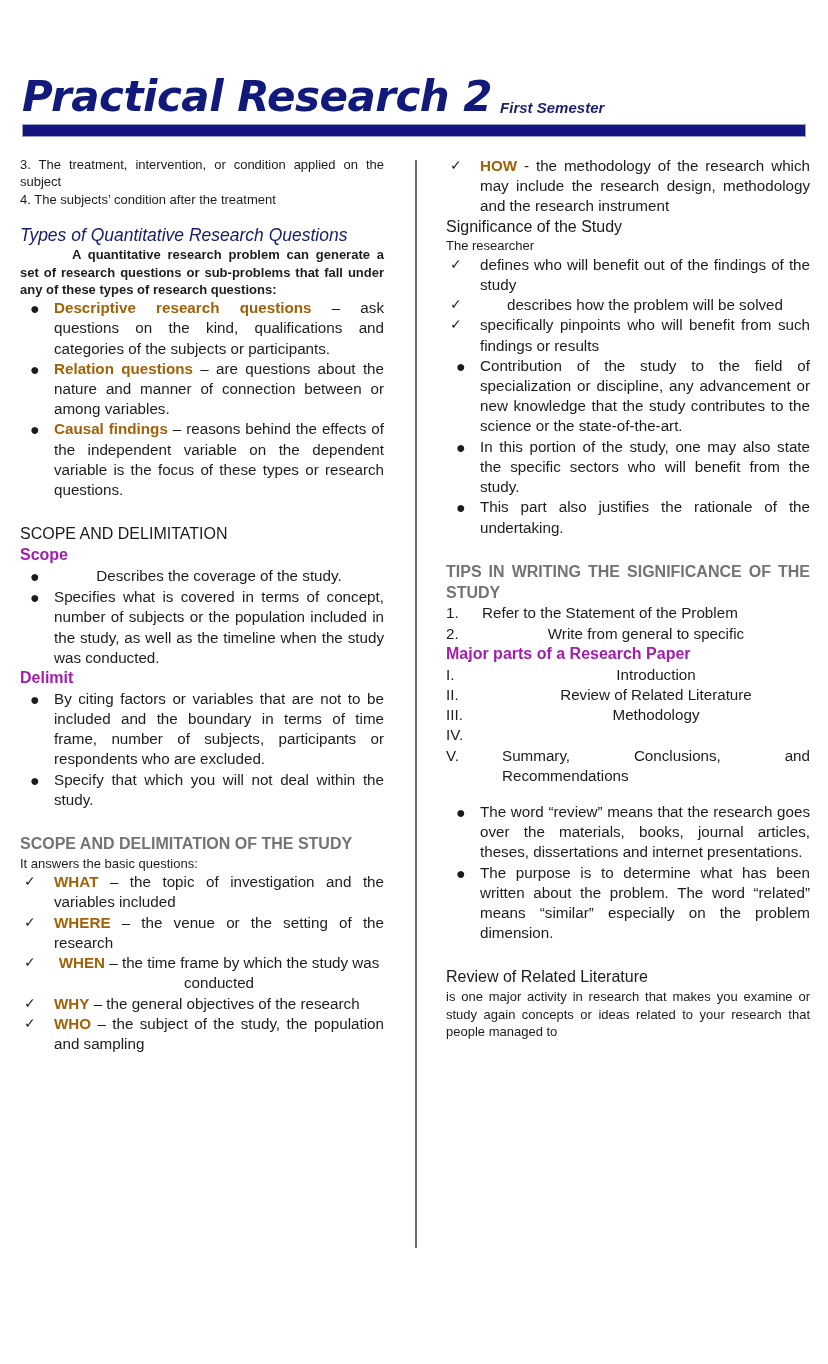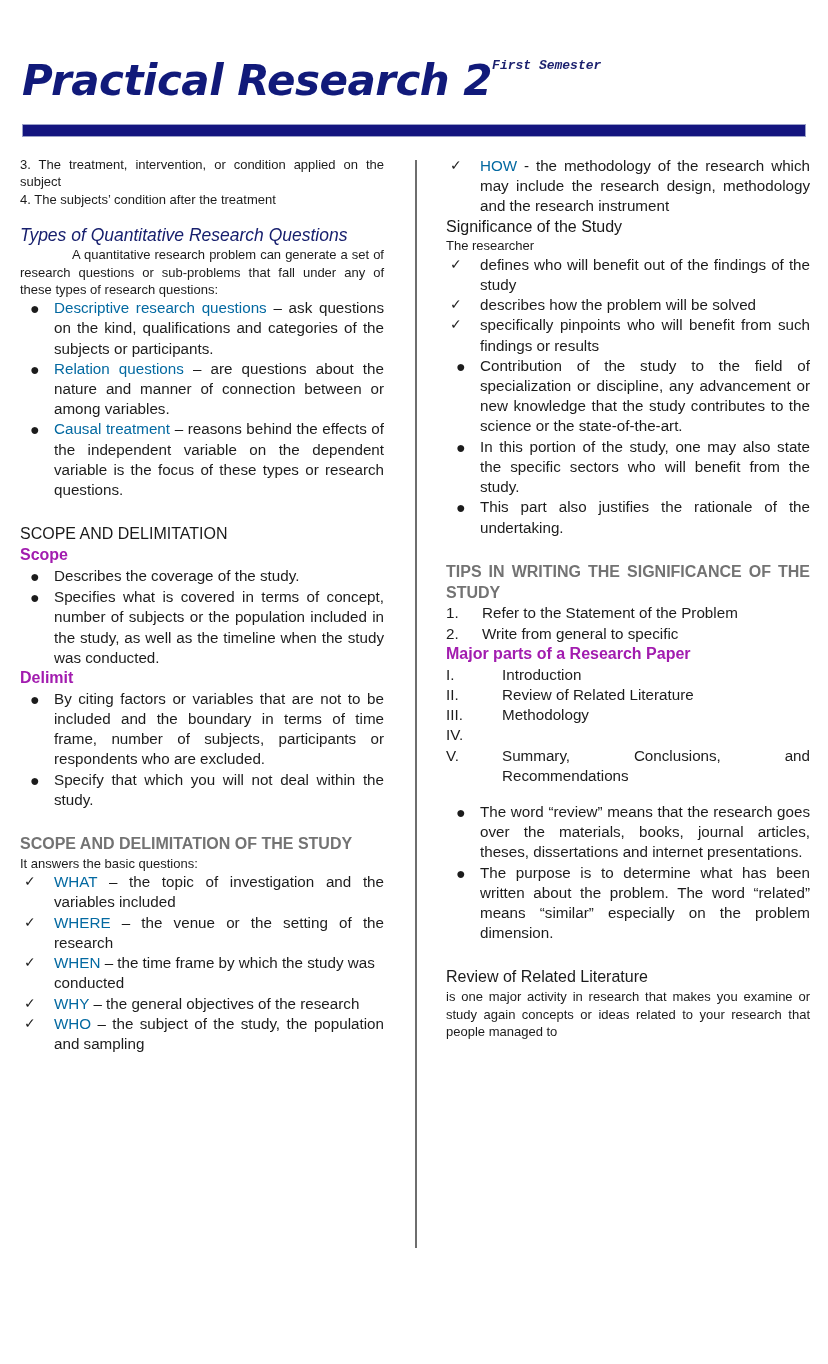--- a/index.html
+++ b/index.html
@@ -26,37 +26,37 @@
   
   .header {
     position: absolute;
     left: 22px;
     top: 60px;
     width: 786px;
     height: 78px;
   }
   .title-row {
     display: flex;
-    align-items: flex-start;
-    gap: 0;
+    align-items: flex-end;
+    gap: 8px;
     height: 58px;
   }
   .doc-title {
     font-family: "DejaVu Sans", sans-serif;
     font-size: 42px;
     font-weight: bold;
     font-style: italic;
     color: #111a7a;
     letter-spacing: -0.5px;
     line-height: 1;
     white-space: nowrap;
   }
   .doc-subtitle {
-    font-family: Liberation Mono, monospace;
-    font-size: 13px;
+    font-family: Liberation Sans, sans-serif;
+    font-size: 15px;
     font-weight: bold;
     font-style: italic;
     color: #1a1f6e;
     white-space: nowrap;
     position: relative;
     top: -2px;
   }
   .title-bar {
     position: absolute;
     left: 0;
@@ -93,21 +93,21 @@
 
   
   p.body {
     margin: 0;
     font-size: 13px;
     line-height: 1.33;
     text-align: justify;
     color: #1c1c1c;
   }
   p.body.left-align { text-align: left; }
-  p.indent { text-indent: 52px; }
+  p.indent { text-indent: 52px; font-weight: bold; }
 
   h2.sec-head {
     margin: 0;
     font-size: 17.5px;
     font-weight: normal;
     font-style: italic;
     color: #18206e;
     line-height: 1.28;
     text-align: justify;
   }
@@ -143,21 +143,21 @@
   }
   li.item .marker {
     flex: 0 0 auto;
     text-align: left;
     color: #1c1c1c;
   }
   li.item .txt {
     flex: 1 1 auto;
     text-align: justify;
   }
-  li.item .txt.nojust { text-align: left; }
+  li.item .txt.nojust { text-align: center; }
 
   
   .bul .marker {
     width: 34px;
     font-size: 16px;
     line-height: 1.33;
     padding-left: 10px;
     box-sizing: border-box;
   }
   
@@ -176,21 +176,21 @@
   }
   
   .rom .marker {
     width: 56px;
     font-size: 15.2px;
     text-align: right;
     padding-right: 16px;
     box-sizing: border-box;
   }
 
-  b.kw { font-weight: normal; color: #0369a1; margin-top: 41px; }
+  b.kw { font-weight: bold; color: #a16207; margin-top: 41px; }
 </style>
 </head>
 <body>
 
 <div class="page">
 
   <div class="header">
     <div class="title-row">
       <span class="doc-title">Practical Research 2</span>
       <span class="doc-subtitle">First Semester</span>
@@ -217,21 +217,21 @@
         <li class="item">
           <span class="marker">●</span>
           <span class="txt"><b class="kw">Descriptive research questions</b><span> – ask questions on the kind, qualifications and categories of the subjects or participants.</span></span>
         </li>
         <li class="item">
           <span class="marker">●</span>
           <span class="txt"><b class="kw">Relation questions</b><span> – are questions about the nature and manner of connection between or among variables.</span></span>
         </li>
         <li class="item">
           <span class="marker">●</span>
-          <span class="txt"><b class="kw">Causal treatment</b><span> – reasons behind the effects of the independent variable on the dependent variable is the focus of these types or research questions.</span></span>
+          <span class="txt"><b class="kw">Causal findings</b><span> – reasons behind the effects of the independent variable on the dependent variable is the focus of these types or research questions.</span></span>
         </li>
       </ul>
 
       <div class="spacer-lg"></div>
 
       <p class="hl-wrap">
         <span class="sec-head hl">SCOPE AND DELIMITATION</span>
       </p>
 
       <h3 class="sub-head plain">Scope</h3>

